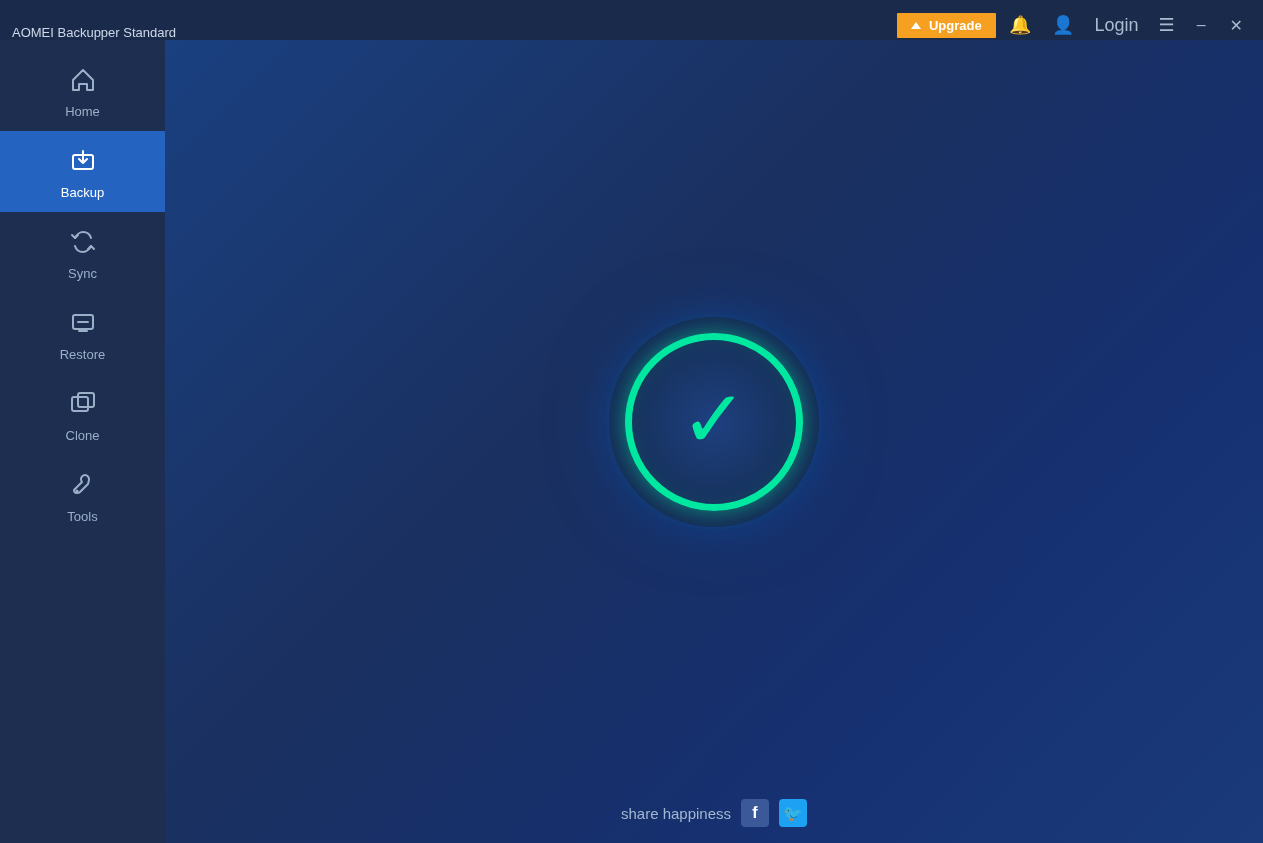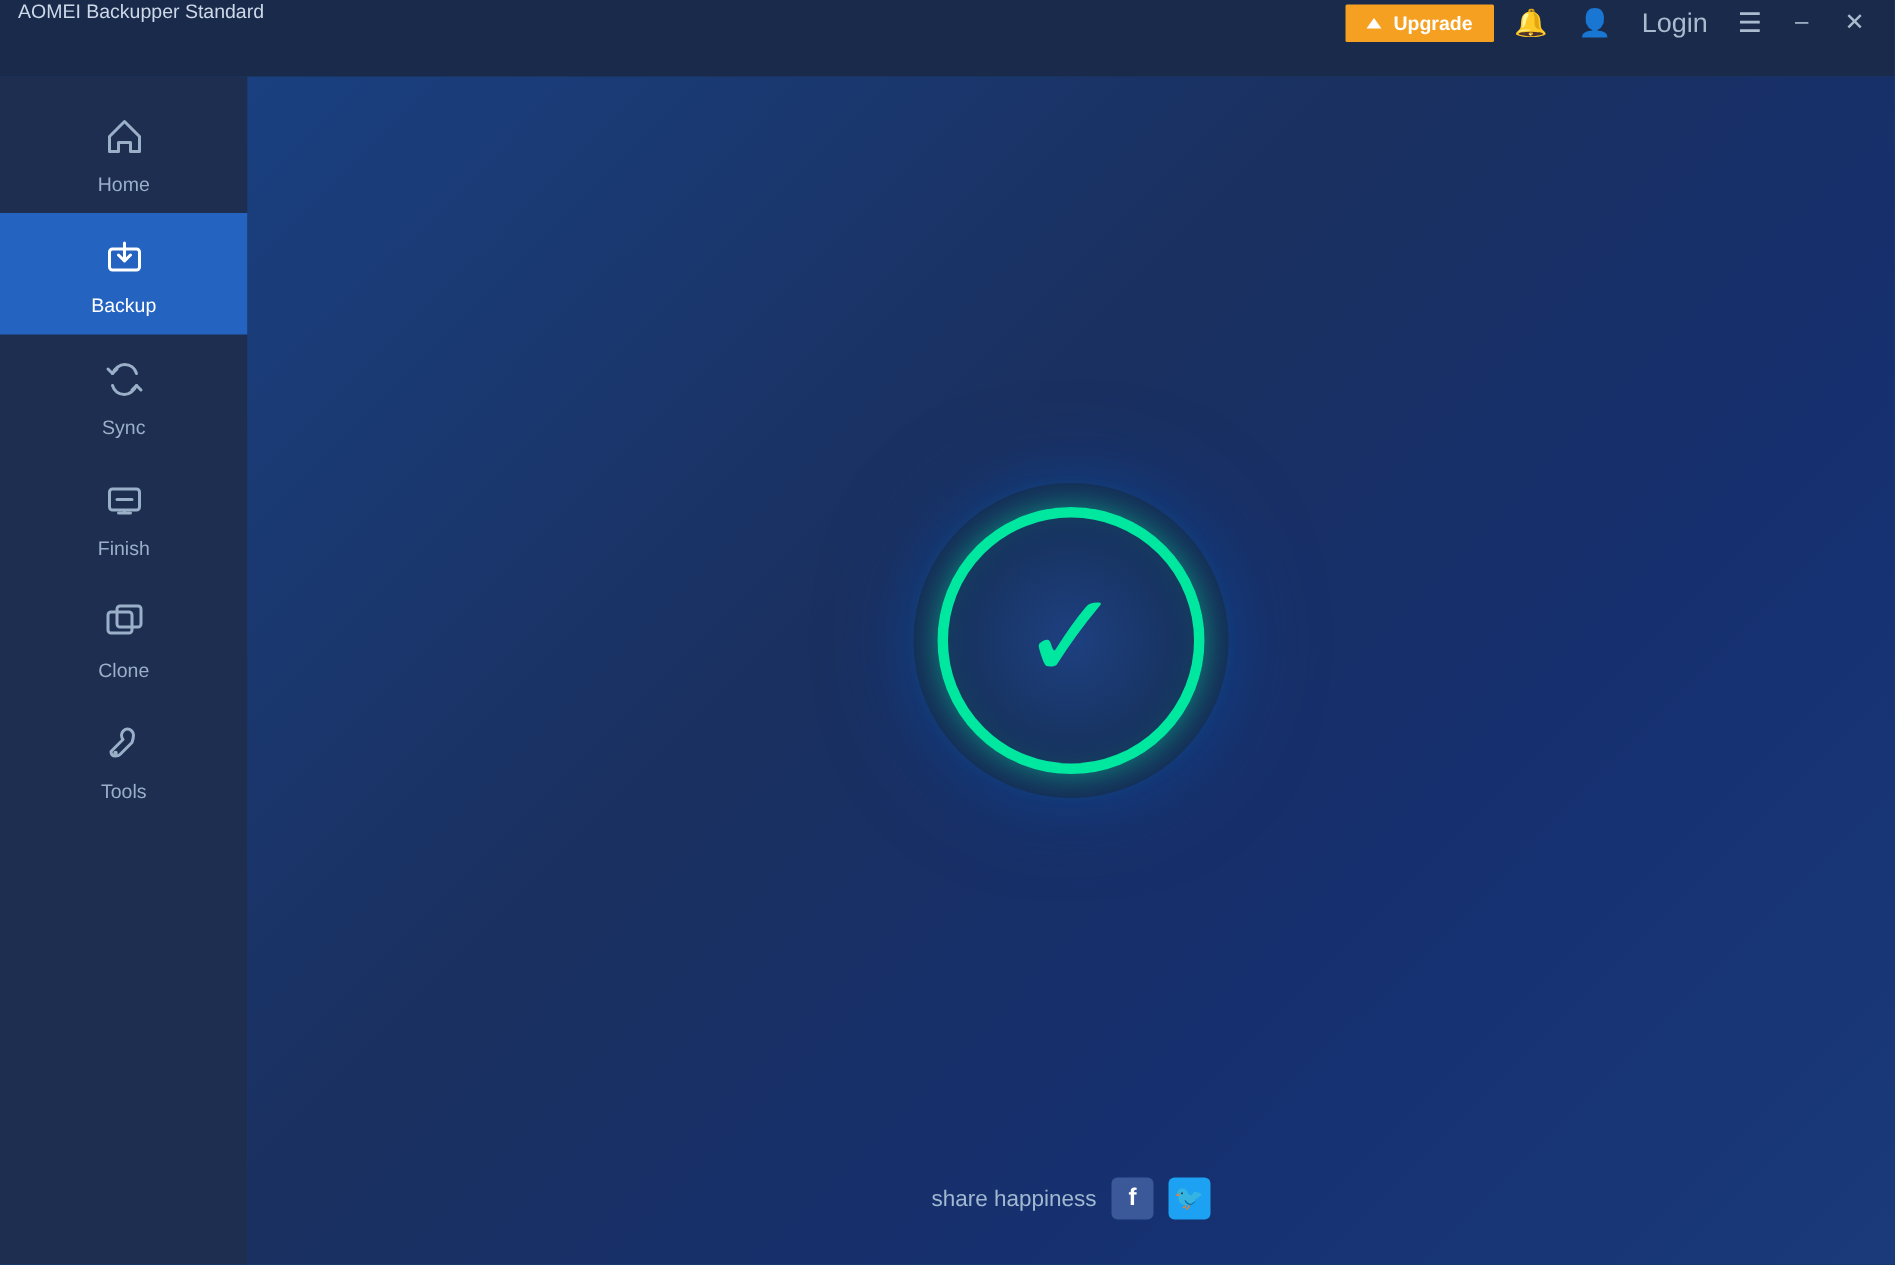--- a/index.html
+++ b/index.html
@@ -1,23 +1,23 @@
 <!DOCTYPE html>
 <html><head>
   <meta charset="utf-8">
   <style>
     * { margin: 0; padding: 0; box-sizing: border-box; }
     body { width: 1263px; height: 843px; overflow: hidden; font-family: 'Segoe UI', Arial, sans-serif; background: #1a3a6b; display: flex; flex-direction: column; }
 
     
     .titlebar {
       background: #1a2a4a;
-      height: 51px;
-      display: flex;
-      align-items: flex-start;
+      height: 40px;
+      display: flex;
+      align-items: flex-end;
       padding: 0 12px;
       flex-shrink: 0;
       user-select: none;
     }
     .titlebar-title {
       color: #cdd8e8;
       font-size: 13px;
       flex: 1;
     }
     .titlebar-actions {
@@ -166,21 +166,21 @@
       padding: 12px 60px;
       font-size: 16px;
       cursor: pointer;
       font-weight: 500;
       transition: background 0.15s;
     }
 
     
     .share-footer {
       position: absolute;
-      bottom: 30px;
+      bottom: 16px;
       display: flex;
       align-items: center;
       gap: 10px;
       color: #a0b8d0;
       font-size: 15px;
     }
     .social-icon {
       width: 28px;
       height: 28px;
       border-radius: 4px;
@@ -250,21 +250,21 @@
 
     <div class="sidebar-item">
       <span class="sidebar-icon">
         <svg width="28" height="28" viewBox="0 0 28 28" fill="none">
           <rect x="4" y="6" width="20" height="14" rx="2" stroke="#9ab0c8" stroke-width="2"></rect>
           <path d="M10 22H18" stroke="#9ab0c8" stroke-width="2" stroke-linecap="round"></path>
           <path d="M14 22V20" stroke="#9ab0c8" stroke-width="2"></path>
           <path d="M9 13H19" stroke="#9ab0c8" stroke-width="2" stroke-linecap="round"></path>
         </svg>
       </span>
-      <span class="sidebar-label">Finish</span>
+      <span class="sidebar-label">Restore</span>
     </div>
 
     <div class="sidebar-item">
       <span class="sidebar-icon">
         <svg width="28" height="28" viewBox="0 0 28 28" fill="none">
           <rect x="3" y="7" width="16" height="14" rx="2" stroke="#9ab0c8" stroke-width="2"></rect>
           <rect x="9" y="3" width="16" height="14" rx="2" stroke="#9ab0c8" stroke-width="2"></rect>
         </svg>
       </span>
       <span class="sidebar-label">Clone</span>

